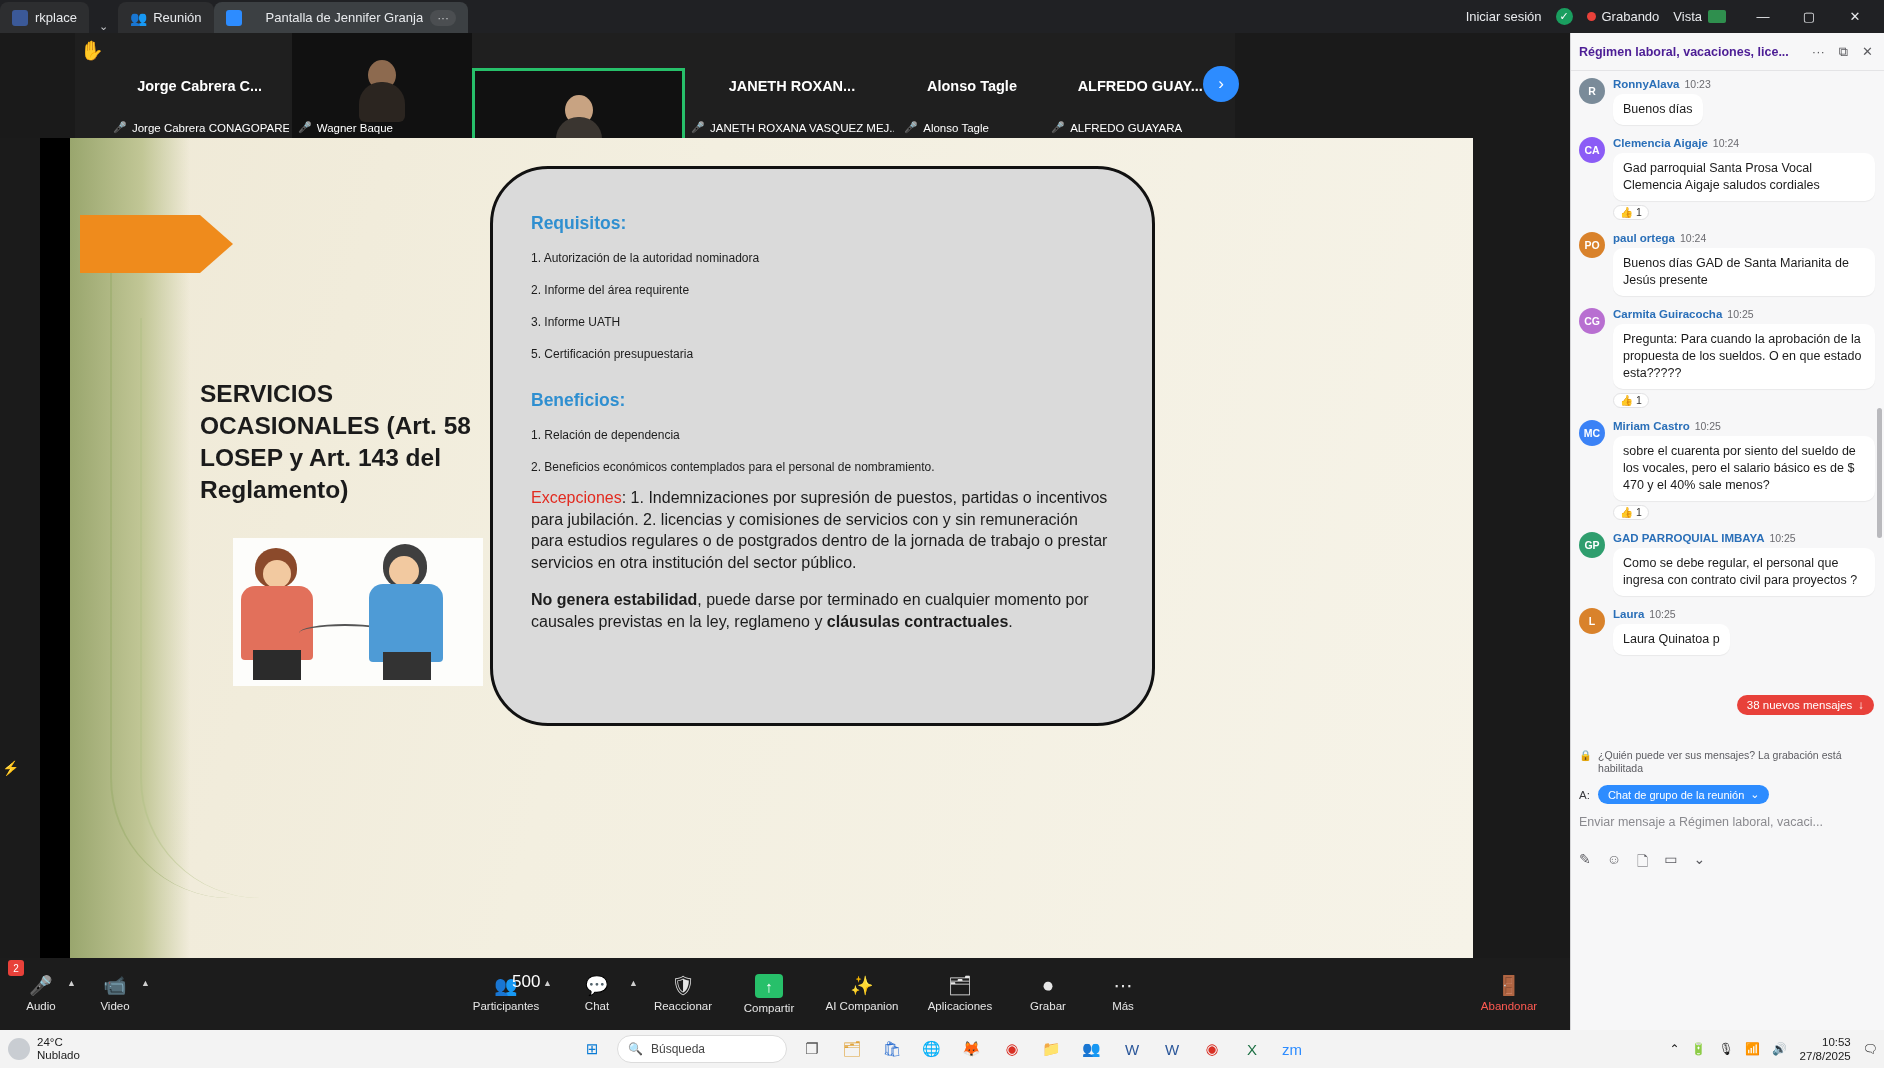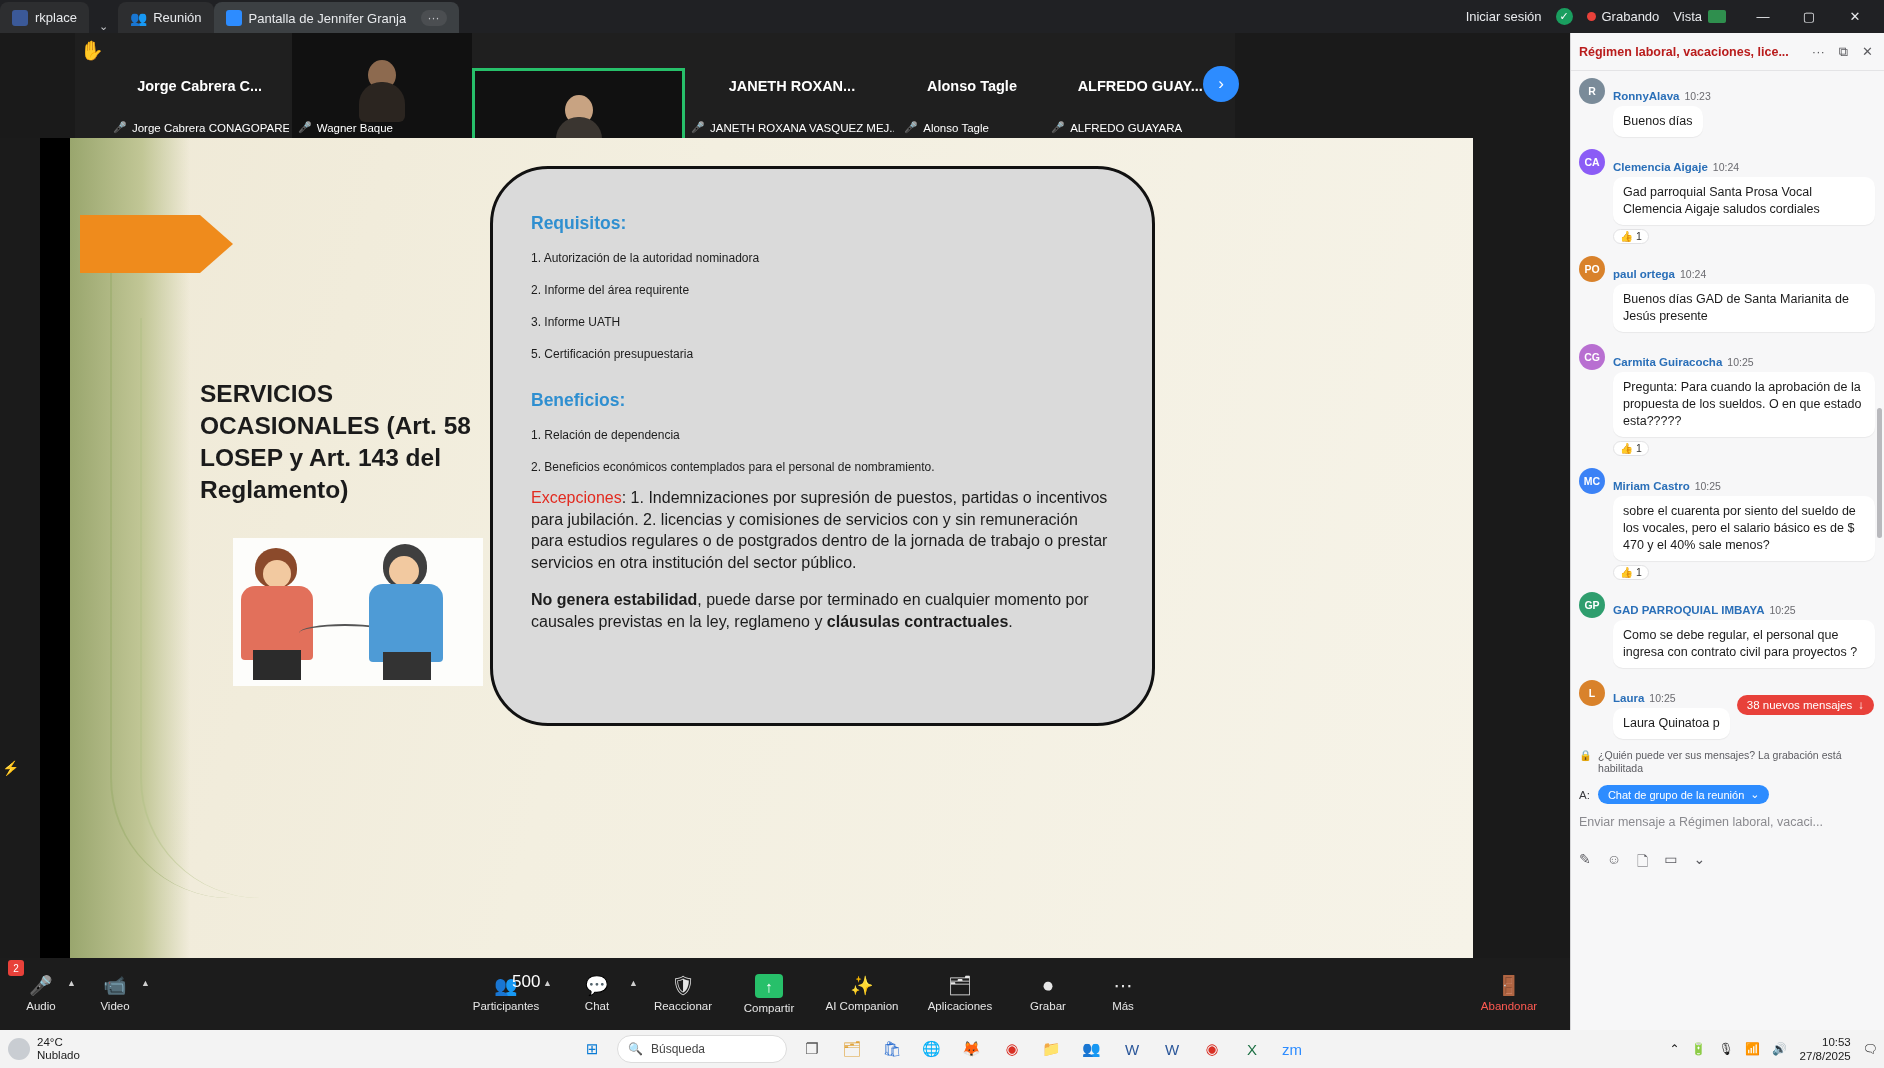--- a/index.html
+++ b/index.html
@@ -117,26 +117,26 @@
   .zcaret { font-size: 9px; color: #cfcfcf; position: absolute; right: 2px; top: 20px;}
   .zspacer { flex: 1; }
   .zcount { position:absolute; top:14px; left: 50%; transform: translateX(6px); color:#fff; font-size: 17px;}
   .share-ic { width: 28px; height: 24px; background: #27c06a; border-radius: 4px; color: #fff; font-size: 15px; display:flex; align-items:center; justify-content:center;}
   .leave { color: #ff5a52; margin-right: 16px;}
   .zleft-badge { position:absolute; left: 4px; top: 2px; width: 16px; height: 16px; background:#e8413a; color:#fff; font-size:10px; border-radius: 3px; display:flex;align-items:center;justify-content:center;}
 
   
   .chat { position: absolute; left: 1570px; top: 33px; width: 314px; height: 997px; background: #f7f7f8; border-left: 1px solid #d6d6d8;}
   .chat-head { height: 38px; display: flex; align-items: center; padding: 0 8px; gap: 8px; border-bottom: 1px solid #e4e4e6;}
-  .chat-title { font-size: 12.5px; color: #b91c1c; font-weight: 600; overflow:hidden; white-space:nowrap; text-overflow:ellipsis; flex:1;}
+  .chat-title { font-size: 12.5px; color: #4c1d95; font-weight: 600; overflow:hidden; white-space:nowrap; text-overflow:ellipsis; flex:1;}
   .chat-ic { color: #5b5b5f; font-size: 13px; padding: 0 3px;}
   .msgs { position: absolute; top: 39px; left: 0; width: 314px; height: 680px; overflow: hidden; padding: 6px 10px 0 8px;}
   .msg { display: flex; gap: 8px; margin-bottom: 12px; }
   .ava { width: 26px; height: 26px; border-radius: 50%; color: #fff; font-size: 10.5px; font-weight: 700; display:flex; align-items:center; justify-content:center; flex: 0 0 26px;}
-  .mbody { flex: 1; min-width: 0; margin-top: 12px;}
+  .mbody { flex: 1; min-width: 0;}
   .mhead { font-size: 11.5px; color: #2a6fb8; font-weight: 600; }
   .mtime { color: #6b6b70; font-weight: 400; font-size: 10.5px; margin-left: 5px;}
   .bubble { background: #fff; border-radius: 10px; padding: 7px 10px; margin-top: 4px; font-size: 12.5px; color: #1b1b1b; line-height: 17px; box-shadow: 0 1px 1px rgba(0,0,0,.06);}
   .react { display: inline-flex; align-items: center; gap: 3px; background: #fff; border: 1px solid #e2e2e4; border-radius: 10px; padding: 0 6px; font-size: 10.5px; margin-top: 4px; color:#333;}
   .newmsgs { position: absolute; right: 10px; top: 662px; background: #e8413a; color: #fff; font-size: 11.5px; border-radius: 12px; padding: 4px 10px; display:flex; align-items:center; gap:6px;}
   .privacy { position: absolute; top: 716px; left: 8px; width: 300px; font-size: 10.5px; color: #5c5c61; display:flex; gap:6px; line-height: 13px;}
   .toline { position: absolute; top: 752px; left: 8px; display: flex; align-items: center; gap: 8px; font-size: 11.5px; color: #3a3a3e;}
   .pill { background: #2d8cff; color: #fff; border-radius: 12px; padding: 3px 10px; font-size: 11px; display:flex; align-items:center; gap:6px;}
   .composer { position: absolute; top: 782px; left: 8px; width: 298px; font-size: 12.5px; color: #8a8a8f;}
   .ctools { position: absolute; top: 818px; left: 8px; display: flex; gap: 16px; color: #5b5b60; font-size: 14px;}
@@ -164,21 +164,21 @@
       <div class="tab inactive">
         <span class="favicon" style="background:#3b5998;border-radius:3px"></span>
         <span class="label">rkplace</span>
       </div>
       <span class="chev">⌄</span>
       <div class="tab mid">
         <span class="favicon" style="color:#9aa0a6;font-size:14px;text-align:center">👥</span>
         <span class="label">Reunión</span>
       </div>
       <div class="tab active">
-        <span style="display:flex;align-items:flex-end;gap:7px;overflow:hidden">
+        <span style="display:flex;align-items:center;gap:24px;overflow:hidden">
           <span class="favicon" style="background:#2d8cff;border-radius:3px"></span>
           <span class="label">Pantalla de Jennifer Granja</span>
         </span>
         <span style="color:#c7c9cc;font-size:12px;background:#4b4e51;border-radius:9px;padding:1px 7px">···</span>
       </div>
     </div>
     <div class="topright">
       <span>Iniciar sesión</span>
       <span class="green-shield">✓</span>
       <span><span class="rec-dot"></span><span>Grabando</span></span>

